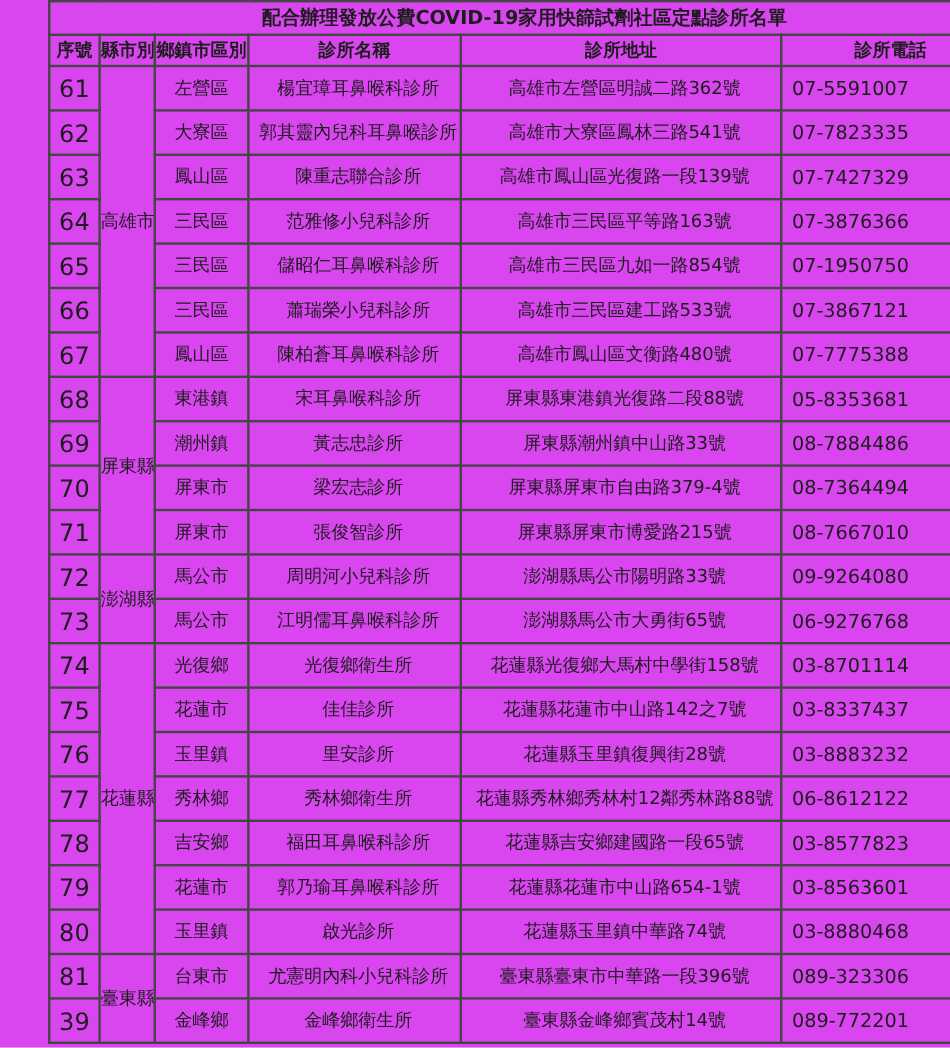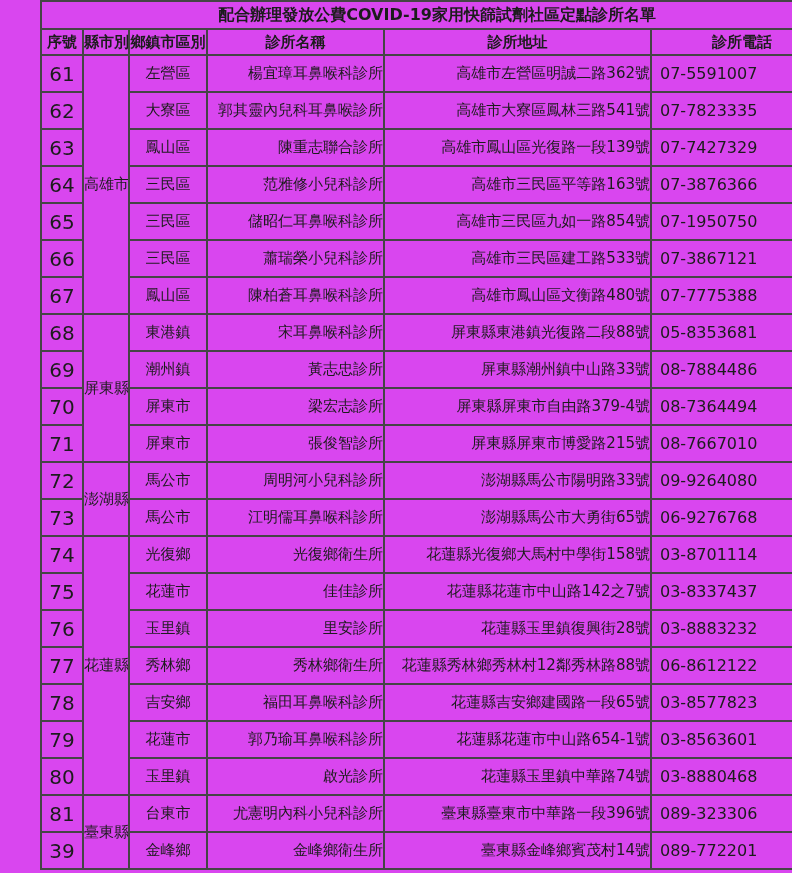--- a/index.html
+++ b/index.html
@@ -44,21 +44,21 @@
     padding: 0;
   }
   tbody tr {
     height: 37px;
   }
   tbody td {
     font-size: 15px;
     padding: 0;
   }
   td.col0, td.col1, td.col2 { text-align: center; }
-  td.col3, td.col4 { text-align: right; padding-left: 6px; }
+  td.col3, td.col4 { text-align: center; padding-left: 6px; }
   td.col5 { text-align: left; padding-left: 8px; font-size: 16px; }
   td.col0 { font-size: 20px; }
 </style>
 </head>
 <body>
 
 <div class="page">
   <table class="clinic-table">
     <colgroup>
       <col style="width:42px">

